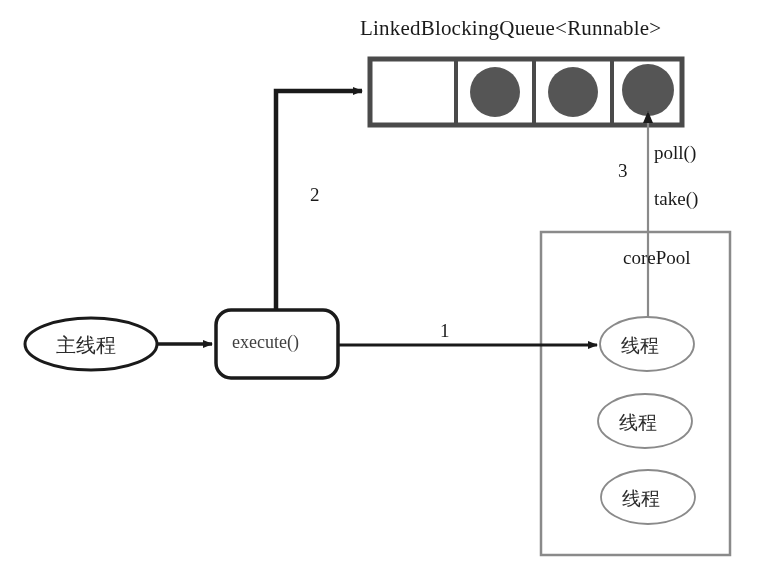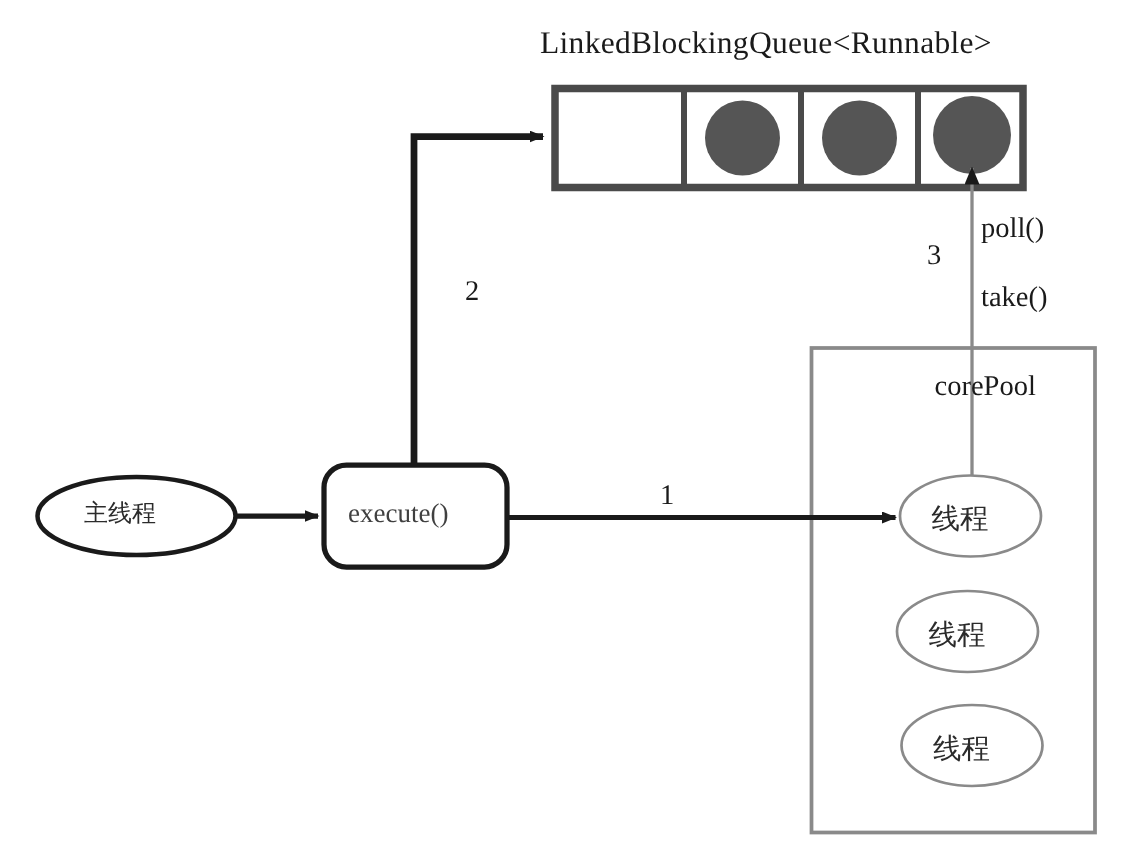--- a/index.html
+++ b/index.html
@@ -123,21 +123,21 @@
   <div class="lbl step-num" style="left:440px; top:320px;">1</div>
 
   <div class="lbl step-num" style="left:618px; top:160px;">3</div>
 
   <div class="lbl method-lbl" style="left:654px; top:142px;">poll()</div>
 
   <div class="lbl method-lbl" style="left:654px; top:188px;">take()</div>
 
   <div class="lbl corepool-lbl" style="left:591px; top:247px;">corePool</div>
 
-  <div class="lbl node-lbl-cjk" style="left:56px; top:332px; font-size:16px;">主线程</div>
+  <div class="lbl node-lbl-cjk" style="left:56px; top:332px; font-size:20px;">主线程</div>
 
   <div class="lbl node-lbl" style="left:232px; top:332px;">execute()</div>
 
   <div class="lbl node-lbl-cjk" style="left:621px; top:333px;">线程</div>
 
   <div class="lbl node-lbl-cjk" style="left:619px; top:410px;">线程</div>
 
   <div class="lbl node-lbl-cjk" style="left:622px; top:486px;">线程</div>
 
 </div>

